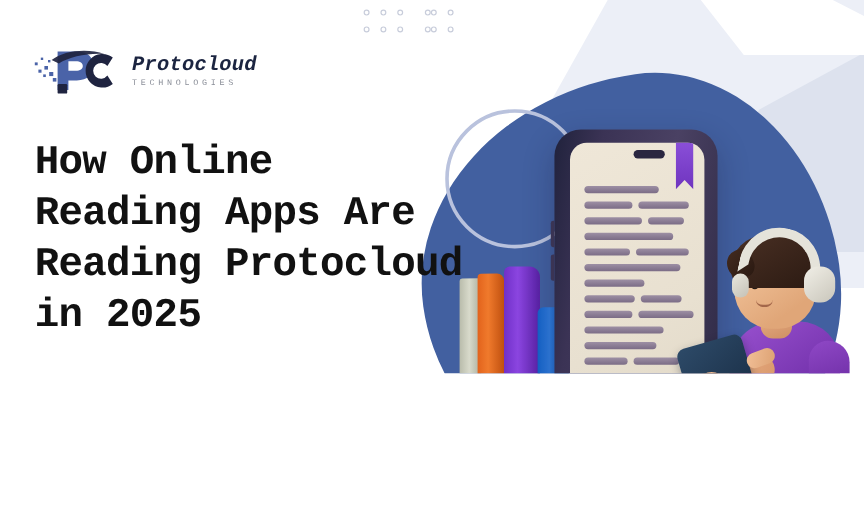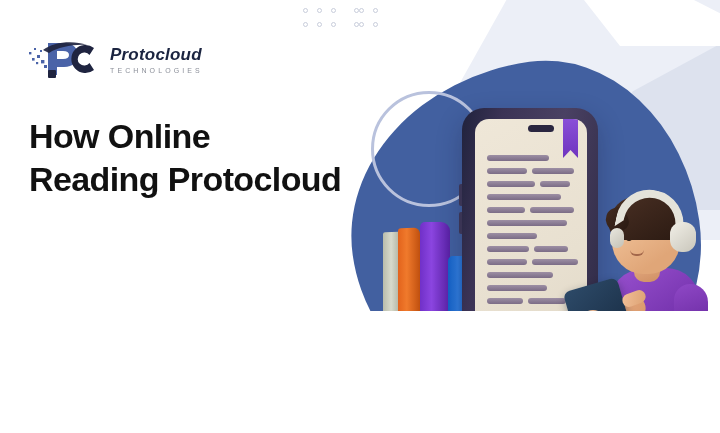--- a/index.html
+++ b/index.html
@@ -7,20 +7,21 @@
     width: 720px; height: 433px;
     overflow: hidden;
     background: #ffffff;
     font-family: "Liberation Sans", sans-serif;
   }
   #banner {
     position: relative;
     width: 720px; height: 311px;
     background: #ffffff;
     overflow: hidden;
+    font-family: Liberation Mono, monospace;
   }
 
   
   .bg-layer { position: absolute; inset: 0; pointer-events: none; }
 
   
   .wedge-bl {
     position: absolute;
     left: -40px; top: 268px;
     width: 360px; height: 230px;
@@ -436,21 +437,23 @@
       </svg>
     </div>
     <div id="logo-text">
       <div id="logo-name">Protocloud</div>
       <div id="logo-sub">TECHNOLOGIES</div>
     </div>
   </div>
 
   <h1 id="headline">
       <span class="line">How Online</span>
+      <span class="line">Reading Apps Are</span>
       <span class="line">Reading Protocloud</span>
+      <span class="line">in 2025</span>
     </h1>
 
   <div id="illustration">
 
     <div class="book" id="book-pages"></div>
     <div class="book" id="book-orange"></div>
     <div class="book" id="book-purple"></div>
     <div class="book" id="book-blue"></div>
 
     <div id="phone">

